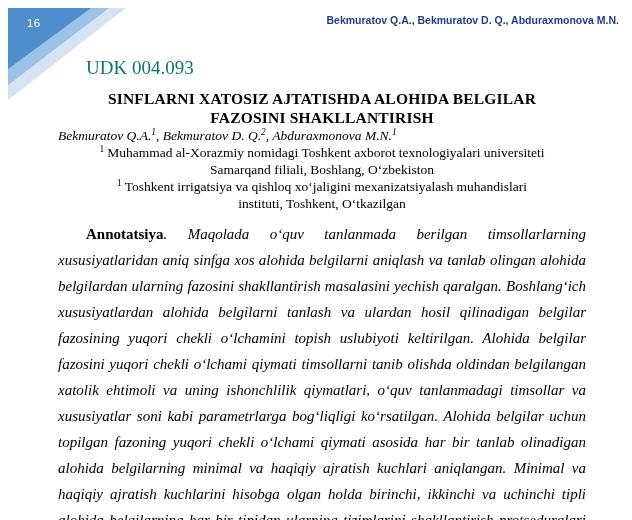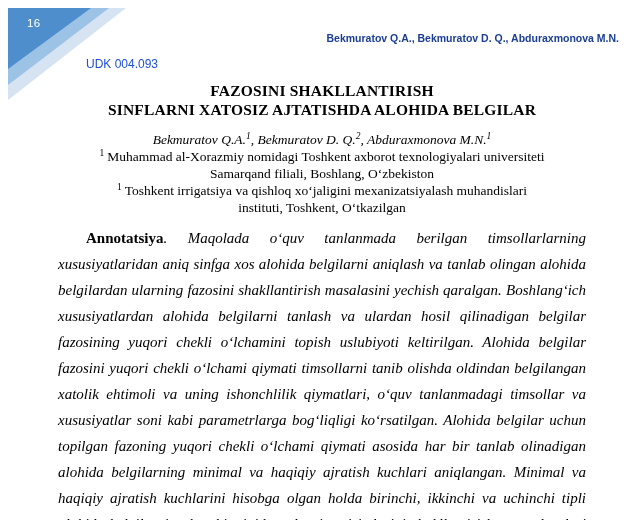--- a/index.html
+++ b/index.html
@@ -26,51 +26,50 @@
     position: absolute;
     left: 27px;
     top: 17px;
     color: #ffffff;
     font-family: "Liberation Sans", sans-serif;
     font-size: 11.5px;
     letter-spacing: .3px;
   }
   .running-header {
     position: absolute;
-    top: 32px;
+    top: 14px;
     right: 13px;
     font-family: "Liberation Sans", sans-serif;
     font-weight: bold;
     font-size: 10.5px;
     color: #1b3e94;
     white-space: nowrap;
   }
   .content {
     position: absolute;
     left: 58px;
     top: 0;
     width: 528px;
   }
   .udk {
     margin: 57px 0 0 28px;
-    font-family: Liberation Sans, sans-serif;
-    font-size: 12px;
-    color: #1d4ed8;
+    font-family: Liberation Serif, serif;
+    font-size: 19px;
+    color: #0f766e;
   }
   .paper-title {
     margin-top: 10px;
     text-align: center;
     font-weight: bold;
     font-size: 15.5px;
     line-height: 19px;
     letter-spacing: .2px;
   }
   .authors-line {
-    margin-top: 12px;
-    text-align: center;
+    margin-top: 0;
     font-style: italic;
     font-size: 13.5px;
     line-height: 17px;
   }
   .authors-line sup, .aff-line sup {
     font-size: 9.5px;
     line-height: 0;
   }
   .aff-line {
     text-align: center;
@@ -108,22 +107,22 @@
 
 <div class="page-number">16</div>
 
 <div class="running-header">Bekmuratov Q.A., Bekmuratov D. Q., Abduraxmonova M.N.</div>
 
 <div class="content">
 
   <div class="udk">UDK 004.093</div>
 
   <div class="paper-title">
+    <div>SINFLARNI XATOSIZ AJTATISHDA ALOHIDA BELGILAR</div>
     <div>FAZOSINI SHAKLLANTIRISH</div>
-    <div>SINFLARNI XATOSIZ AJTATISHDA ALOHIDA BELGILAR</div>
   </div>
 
   <div class="authors-line"><span>Bekmuratov Q.A.</span><sup>1</sup><span>, Bekmuratov D. Q.</span><sup>2</sup><span>, Abduraxmonova M.N.</span><sup>1</sup></div>
 
   <div class="aff-line"><sup>1</sup><span>Muhammad al-Xorazmiy nomidagi Toshkent axborot texnologiyalari universiteti</span></div>
   <div class="aff-line">Samarqand filiali, Boshlang, O‘zbekiston</div>
 
   <div class="aff-line"><sup>1</sup><span>Toshkent irrigatsiya va qishloq xo‘jaligini mexanizatsiyalash muhandislari</span></div>
   <div class="aff-line">instituti, Toshkent, O‘tkazilgan</div>
 

